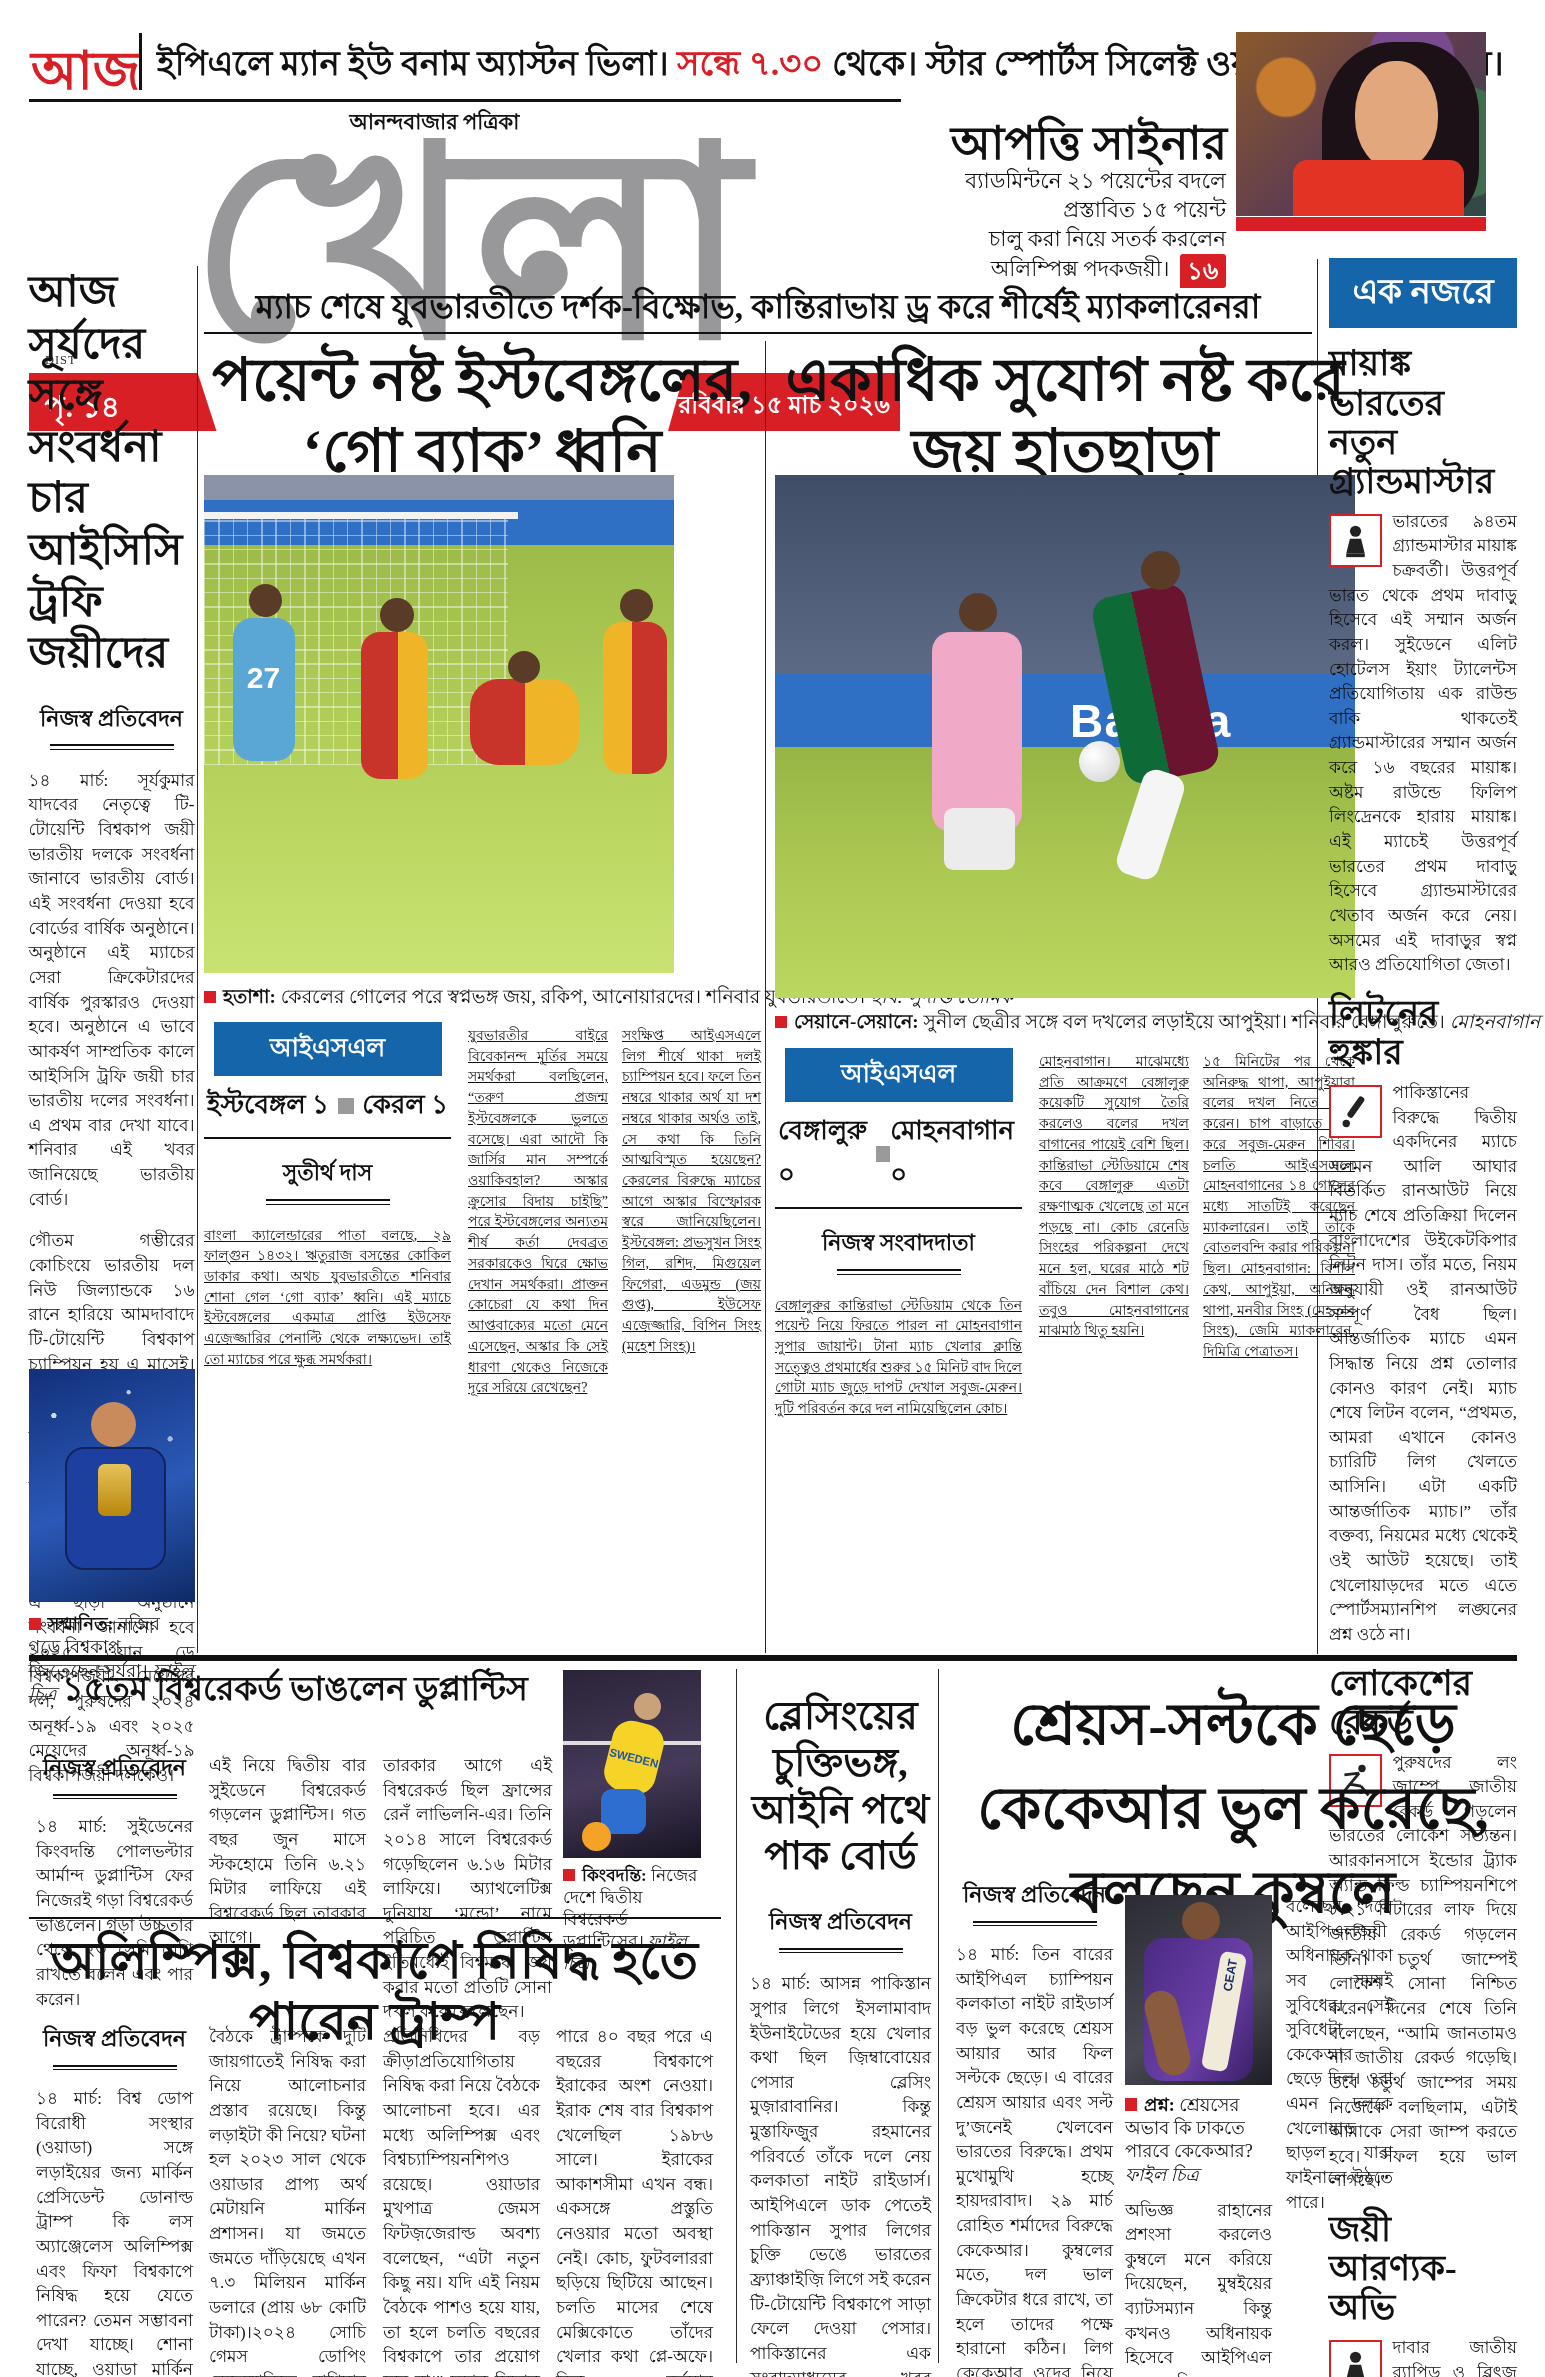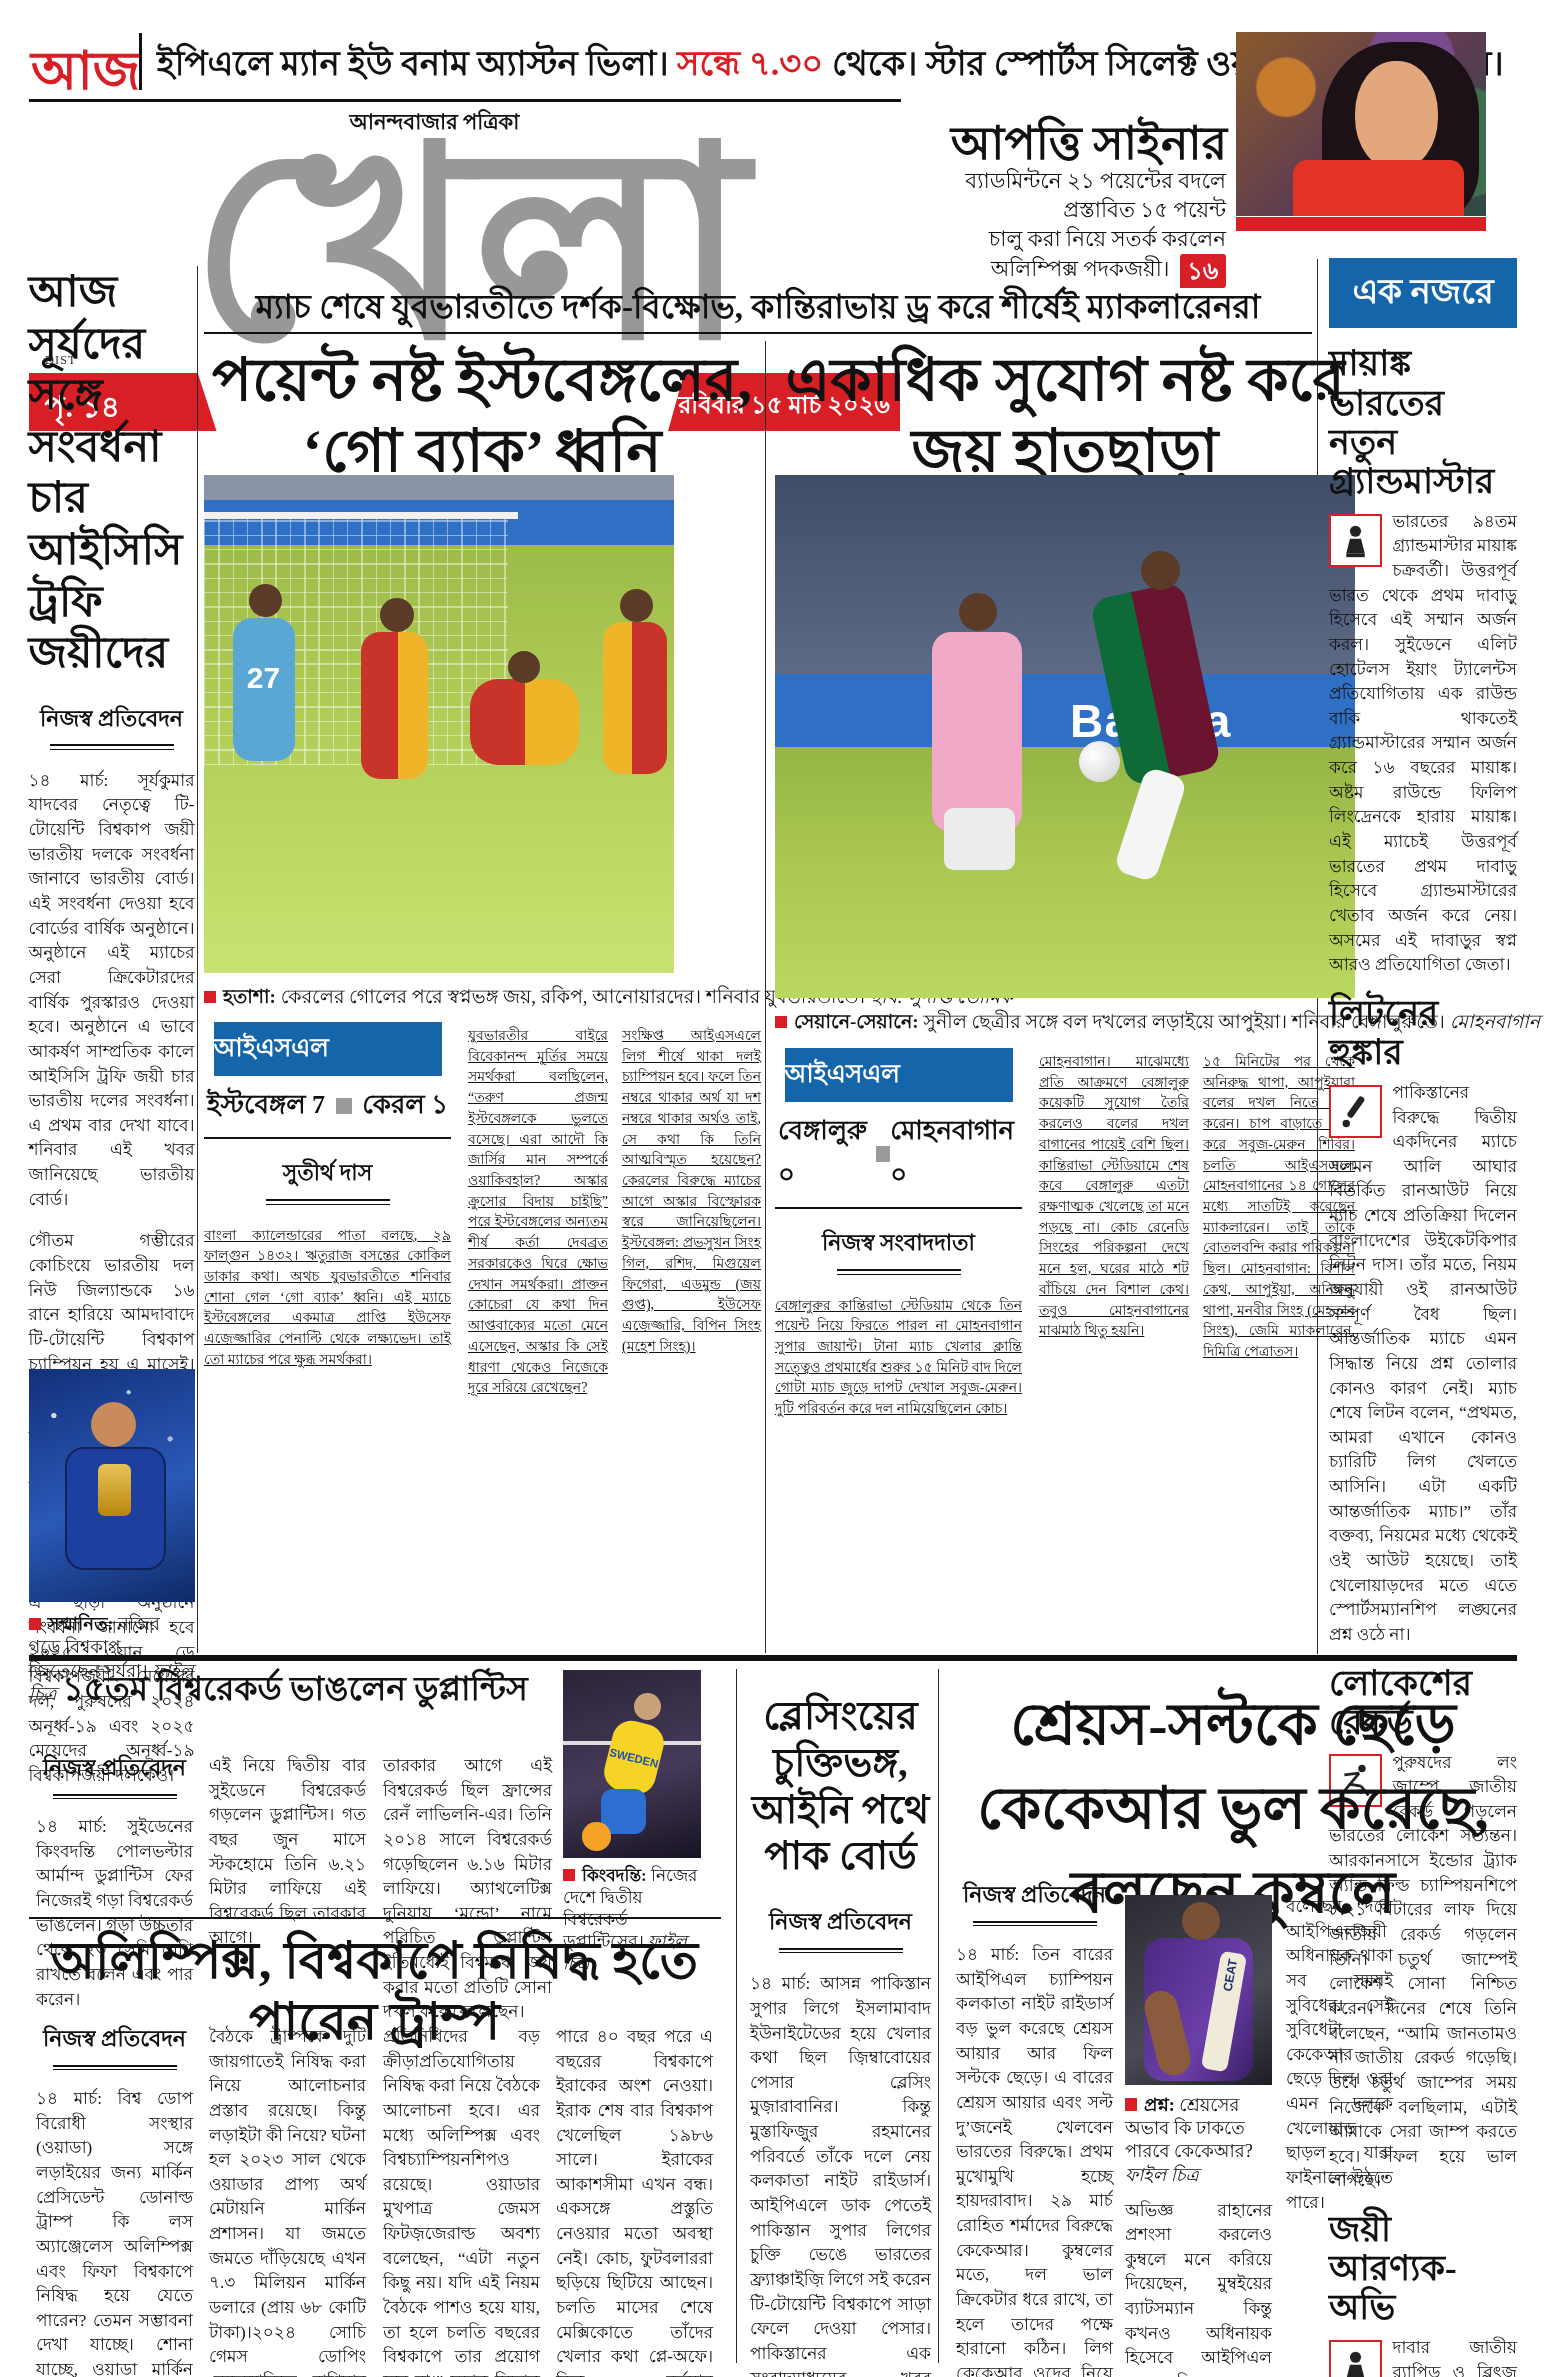--- a/index.html
+++ b/index.html
@@ -9,21 +9,21 @@
   .ctr{text-align:center;}
   .rt{text-align:right;}
   .b{font-weight:bold;}
   .i{font-style:italic;}
   .white{color:#fff;}
   .red{color:#d81f26;}
   .body-txt{font-size:14px;line-height:1.48;text-align:justify;text-decoration:underline;}
   .small-txt{font-size:17px;line-height:1.45;text-align:justify;}
   .byline{font-size:22px;font-weight:bold;text-align:center;}
   .byline-rule{width:124px;margin:6.7px auto 0;border-top:2.9px solid #111;border-bottom:1px solid #111;height:2.4px;}
-  .league-badge{background:#1565ab;color:#fff;font-size:25px;font-weight:bold;padding:5.7px 0;}
+  .league-badge{background:#1565ab;color:#fff;font-size:25px;font-weight:bold;text-align:center;padding:5.7px 0;}
   .score-row{display:flex;align-items:center;justify-content:space-between;font-size:26px;font-weight:bold;
              border-bottom:2.4px solid #111;padding:7.6px 2.9px 9.5px;}
   .score-sep{width:16px;height:16px;background:#9a9a9a;}
   .cap{font-size:19px;line-height:1.3;}
   .cap .lbl{font-weight:bold;}
   .cap .bullet{display:inline-block;width:12.4px;height:12.4px;background:#d81f26;margin-right:6.7px;}
   .vrule{width:1.4px;background:#2a2a2a;}
   .hrule{background:#111;}
   .photo{overflow:hidden;position:absolute;background:#777;}
   .headline-xl{font-weight:bold;line-height:1.2;text-align:center;}
@@ -130,21 +130,21 @@
     <div class="head" style="left:505px;top:129px;width:31px;height:31px;"></div>
   </div>
   <div class="abs cap" style="left:204px;top:985px;width:556px;white-space:nowrap;">
     <span class="bullet"></span><span class="lbl">হতাশা:</span>
     <span>কেরলের গোলের পরে স্বপ্নভঙ্গ জয়, রকিপ, আনোয়ারদের। শনিবার যুবভারতীতে।</span>
     <span class="i">ছবি: সুদীপ্ত ভৌমিক</span>
   </div>
   <div class="abs" style="left:204px;top:1022px;width:247px;">
     <div class="league-badge" style="margin:0 9.5px;">আইএসএল</div>
     <div class="score-row">
-      <span>ইস্টবেঙ্গল 7</span>
+      <span>ইস্টবেঙ্গল ১</span>
       <span class="score-sep"></span>
       <span>কেরল ১</span>
     </div>
     <div class="byline" style="margin-top:16px;">সুতীর্থ দাস</div>
     <div class="byline-rule"></div>
     <p class="body-txt" style="margin-top:21px;">বাংলা ক্যালেন্ডারের পাতা বলছে, ২৯ ফাল্গুন ১৪৩২। ঋতুরাজ বসন্তের কোকিল ডাকার কথা। অথচ যুবভারতীতে শনিবার শোনা গেল ‘গো ব্যাক’ ধ্বনি। এই ম্যাচে ইস্টবেঙ্গলের একমাত্র প্রাপ্তি ইউসেফ এজ়েজ্জারির পেনাল্টি থেকে লক্ষ্যভেদ। তাই তো ম্যাচের পরে ক্ষুব্ধ সমর্থকরা।</p>
   </div>
   <div class="abs body-txt" style="left:468px;top:1026px;width:140px;">যুবভারতীর বাইরে বিবেকানন্দ মূর্তির সময়ে সমর্থকরা বলছিলেন, “তরুণ প্রজন্ম ইস্টবেঙ্গলকে ভুলতে বসেছে। এরা আদৌ কি জার্সির মান সম্পর্কে ওয়াকিবহাল? অস্কার ক্রুসোর বিদায় চাইছি” পরে ইস্টবেঙ্গলের অন্যতম শীর্ষ কর্তা দেবব্রত সরকারকেও ঘিরে ক্ষোভ দেখান সমর্থকরা। প্রাক্তন কোচেরা যে কথা দিন আপ্তবাক্যের মতো মেনে এসেছেন, অস্কার কি সেই ধারণা থেকেও নিজেকে দূরে সরিয়ে রেখেছেন?</div>
   <div class="abs body-txt" style="left:622px;top:1026px;width:139px;">সংক্ষিপ্ত আইএসএলে লিগ শীর্ষে থাকা দলই চ্যাম্পিয়ন হবে। ফলে তিন নম্বরে থাকার অর্থ যা দশ নম্বরে থাকার অর্থও তাই, সে কথা কি তিনি আত্মবিস্মৃত হয়েছেন? কেরলের বিরুদ্ধে ম্যাচের আগে অস্কার বিস্ফোরক স্বরে জানিয়েছিলেন। ইস্টবেঙ্গল: প্রভসুখন সিংহ গিল, রশিদ, মিগুয়েল ফিগেরা, এডমুন্ড (জয় গুপ্ত), ইউসেফ এজ়েজ্জারি, বিপিন সিংহ (মহেশ সিংহ)।</div>
 

